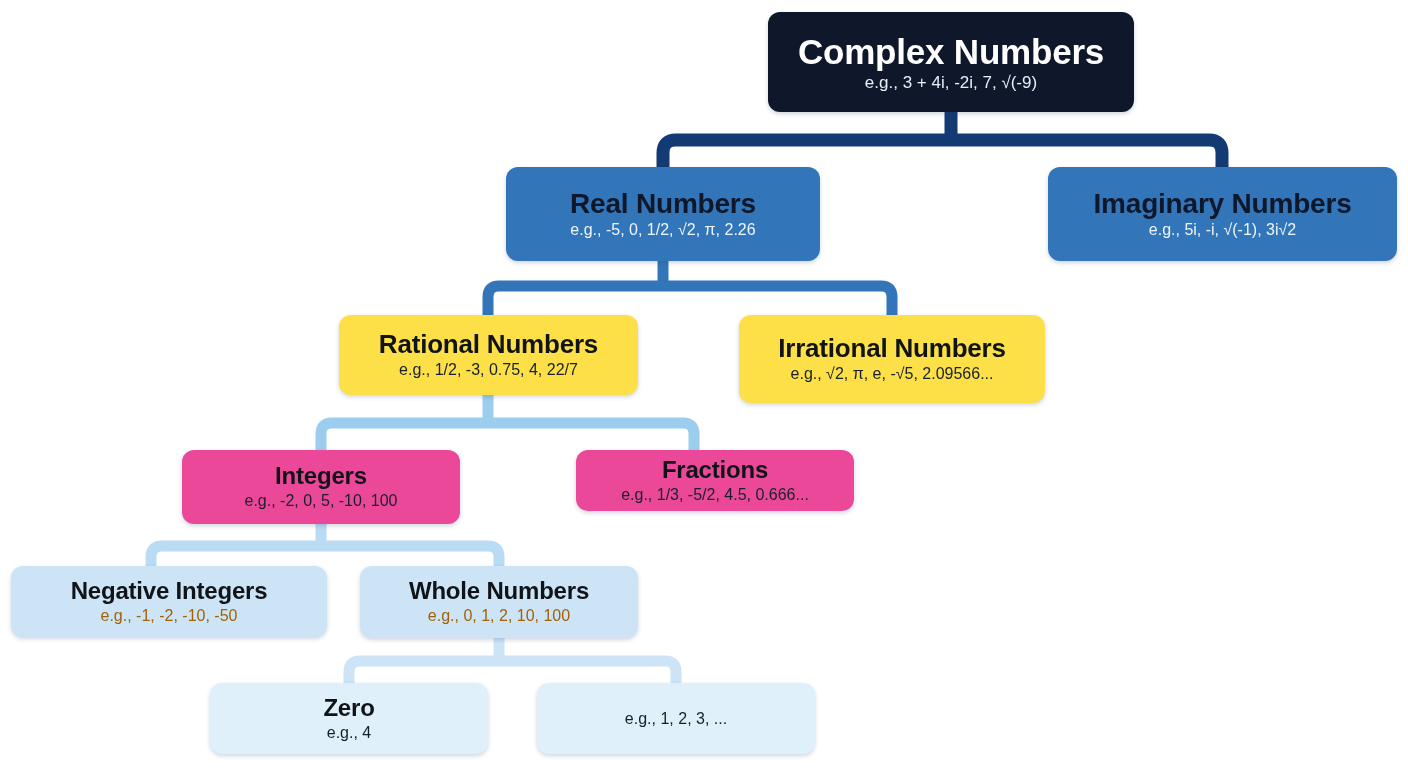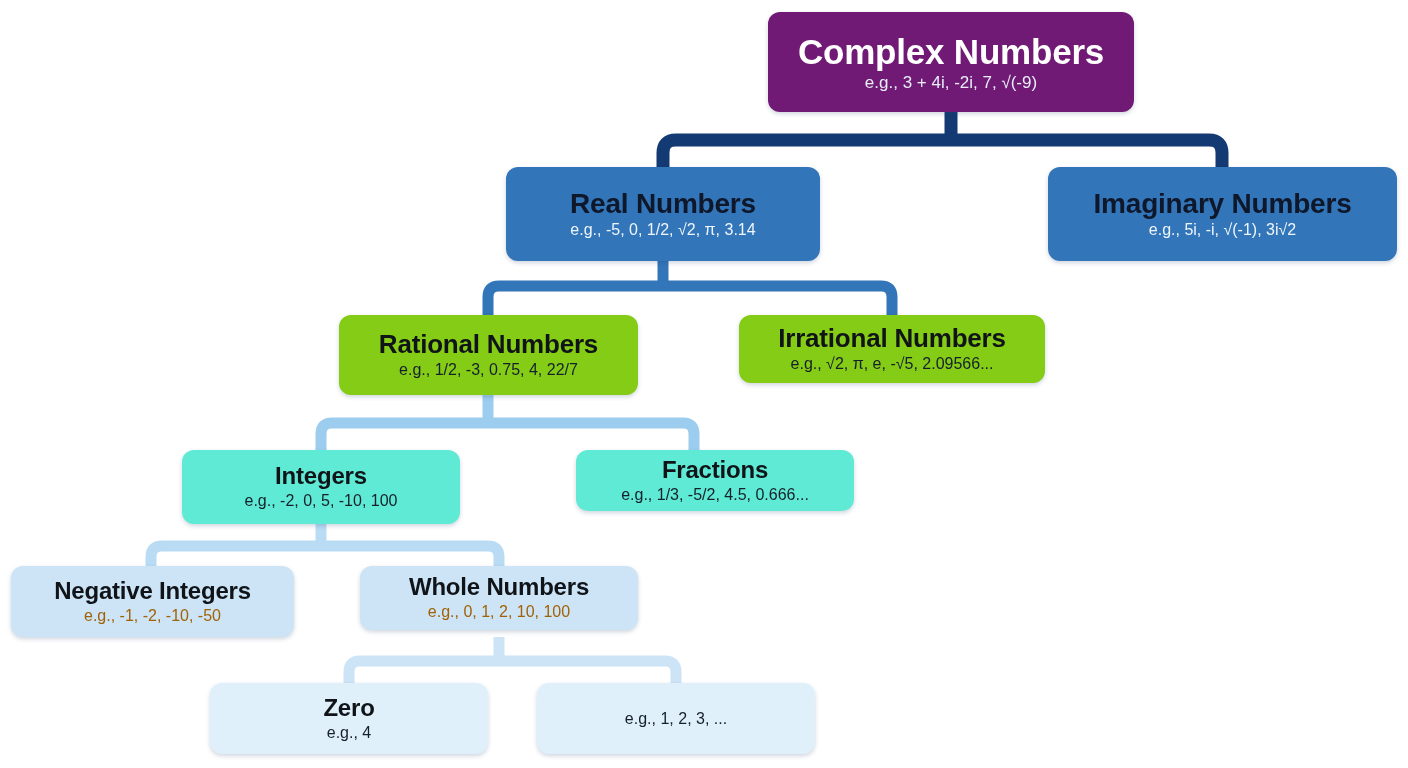--- a/index.html
+++ b/index.html
@@ -42,33 +42,33 @@
     line-height: 1.12;
     letter-spacing: -0.2px;
     white-space: nowrap;
   }
   .node .example {
     line-height: 1.15;
     white-space: nowrap;
     margin-top: 2px;
   }
   
-  .lvl1 { background: #701a75; }
+  .lvl1 { background: #0f172a; }
   .lvl1 .title   { color: #ffffff; font-size: 35px; }
   .lvl1 .example { color: #e7eef8; font-size: 17px; }
 
   .lvl2 { background: #3275b8; }
   .lvl2 .title   { color: #0f172a; font-size: 28px; }
   .lvl2 .example { color: #eef5fc; font-size: 16px; }
 
-  .lvl3 { background: #84cc16; }
+  .lvl3 { background: #fde047; }
   .lvl3 .title   { color: #101418; font-size: 26px; }
   .lvl3 .example { color: #16202b; font-size: 16px; }
 
-  .lvl4 { background: #5eead4; }
+  .lvl4 { background: #ec4899; }
   .lvl4 .title   { color: #101418; font-size: 24px; }
   .lvl4 .example { color: #16202b; font-size: 16px; }
 
   .lvl5 { background: #cce4f6; }
   .lvl5 .title   { color: #101418; font-size: 24px; }
   .lvl5 .example { color: #a16207; font-size: 16px; }
 
   .lvl6 { background: #dff0fb; }
   .lvl6 .title   { color: #101418; font-size: 24px; }
   .lvl6 .example { color: #16202b; font-size: 16px; }
@@ -99,47 +99,47 @@
         <path d="M 349 683 L 349 672 Q 349 661 360 661 L 665 661 Q 676 661 676 672 L 676 683" stroke="#cce4f6" stroke-width="11" fill="none" stroke-linecap="butt"></path>
       </g>
     </svg>
   <div id="node-layer">
       <div class="node lvl1" style="left: 768px; top: 12px; width: 366px; height: 100px;">
         <div class="title">Complex Numbers</div>
         <div class="example">e.g., 3 + 4i, -2i, 7, √(-9)</div>
       </div>
       <div class="node lvl2" style="left: 506px; top: 167px; width: 314px; height: 94px;">
         <div class="title">Real Numbers</div>
-        <div class="example">e.g., -5, 0, 1/2, √2, π, 3.14</div>
+        <div class="example">e.g., -5, 0, 1/2, √2, π, 2.26</div>
       </div>
       <div class="node lvl2" style="left: 1048px; top: 167px; width: 349px; height: 94px; text-align: center;">
         <div class="title">Imaginary Numbers</div>
         <div class="example">e.g., 5i, -i, √(-1), 3i√2</div>
       </div>
       <div class="node lvl3" style="left: 339px; top: 315px; width: 299px; height: 80px;">
         <div class="title">Rational Numbers</div>
         <div class="example">e.g., 1/2, -3, 0.75, 4, 22/7</div>
       </div>
-      <div class="node lvl3" style="left: 739px; top: 315px; width: 306px; height: 68px;">
+      <div class="node lvl3" style="left: 739px; top: 315px; width: 306px; height: 88px;">
         <div class="title">Irrational Numbers</div>
         <div class="example">e.g., √2, π, e, -√5, 2.09566...</div>
       </div>
       <div class="node lvl4" style="left: 182px; top: 450px; width: 278px; height: 74px;">
         <div class="title">Integers</div>
         <div class="example">e.g., -2, 0, 5, -10, 100</div>
       </div>
       <div class="node lvl4" style="left: 576px; top: 450px; width: 278px; height: 61px;">
         <div class="title">Fractions</div>
         <div class="example">e.g., 1/3, -5/2, 4.5, 0.666...</div>
       </div>
-      <div class="node lvl5" style="left: 11px; top: 566px; width: 283px; height: 71px;">
+      <div class="node lvl5" style="left: 11px; top: 566px; width: 316px; height: 71px;">
         <div class="title">Negative Integers</div>
         <div class="example">e.g., -1, -2, -10, -50</div>
       </div>
-      <div class="node lvl5" style="left: 360px; top: 566px; width: 278px; height: 64px;">
+      <div class="node lvl5" style="left: 360px; top: 566px; width: 278px; height: 72px;">
         <div class="title">Whole Numbers</div>
         <div class="example">e.g., 0, 1, 2, 10, 100</div>
       </div>
       <div class="node lvl6" style="left: 210px; top: 683px; width: 278px; height: 71px;">
         <div class="title">Zero</div>
         <div class="example">e.g., 4</div>
       </div>
       <div class="node lvl6" style="left: 537px; top: 683px; width: 278px; height: 71px;">
         <div class="example">e.g., 1, 2, 3, ...</div>
       </div>

